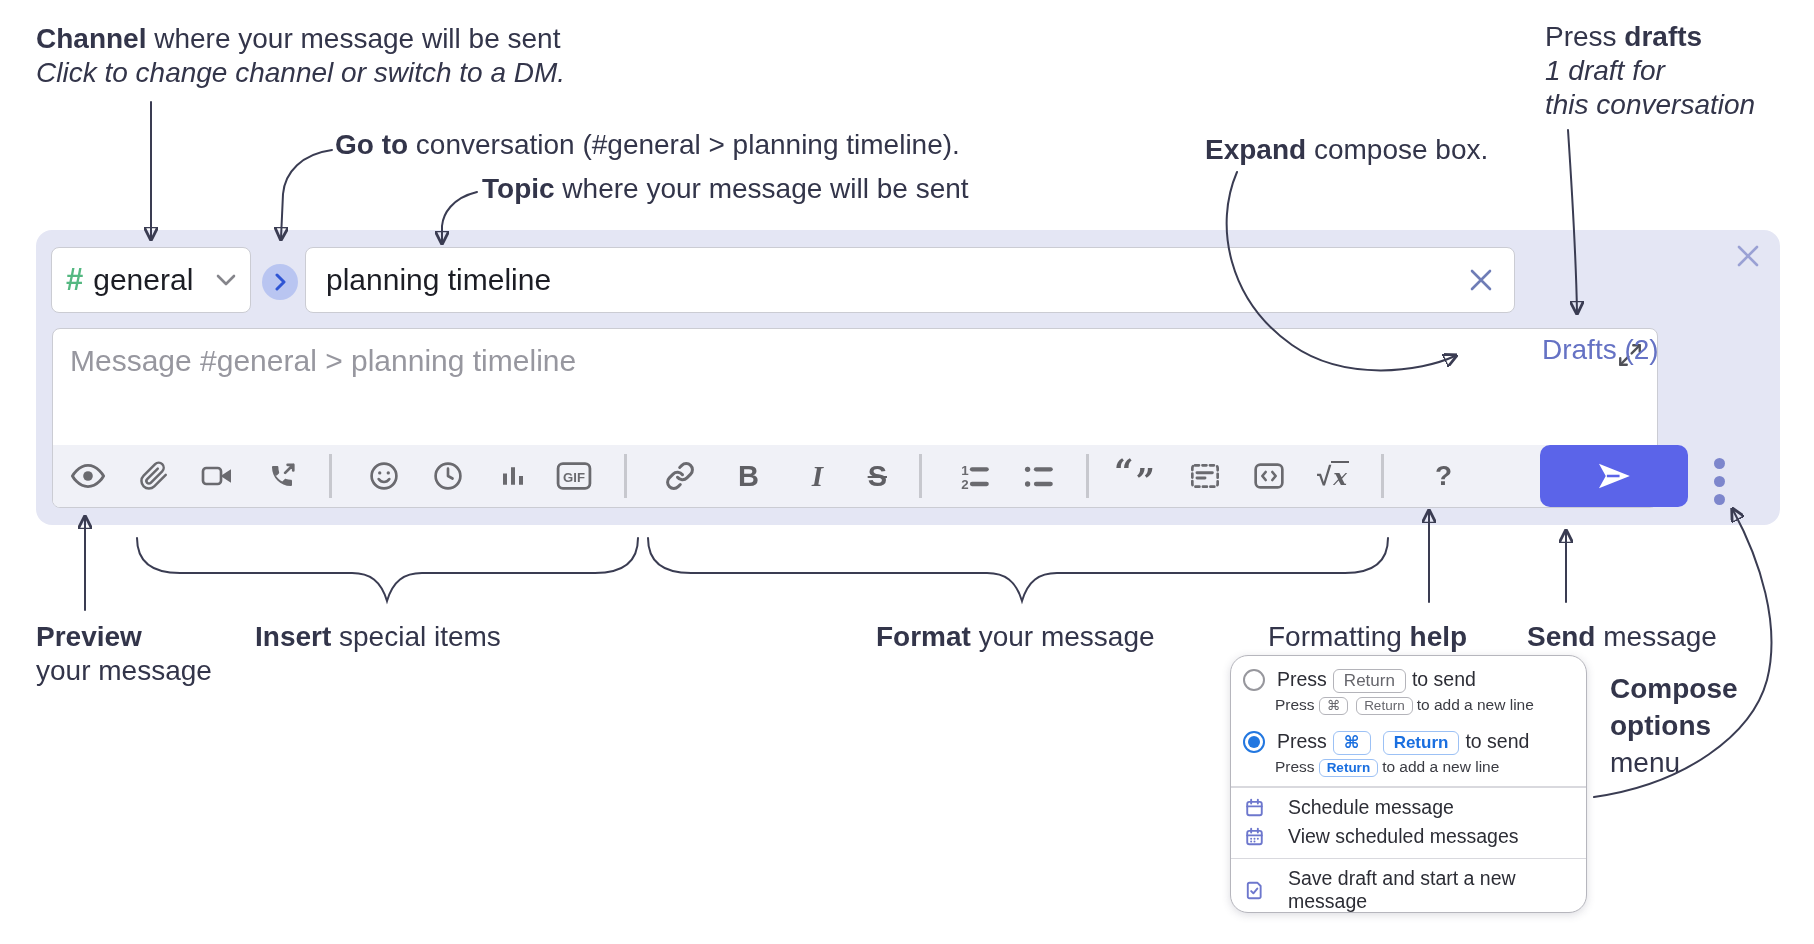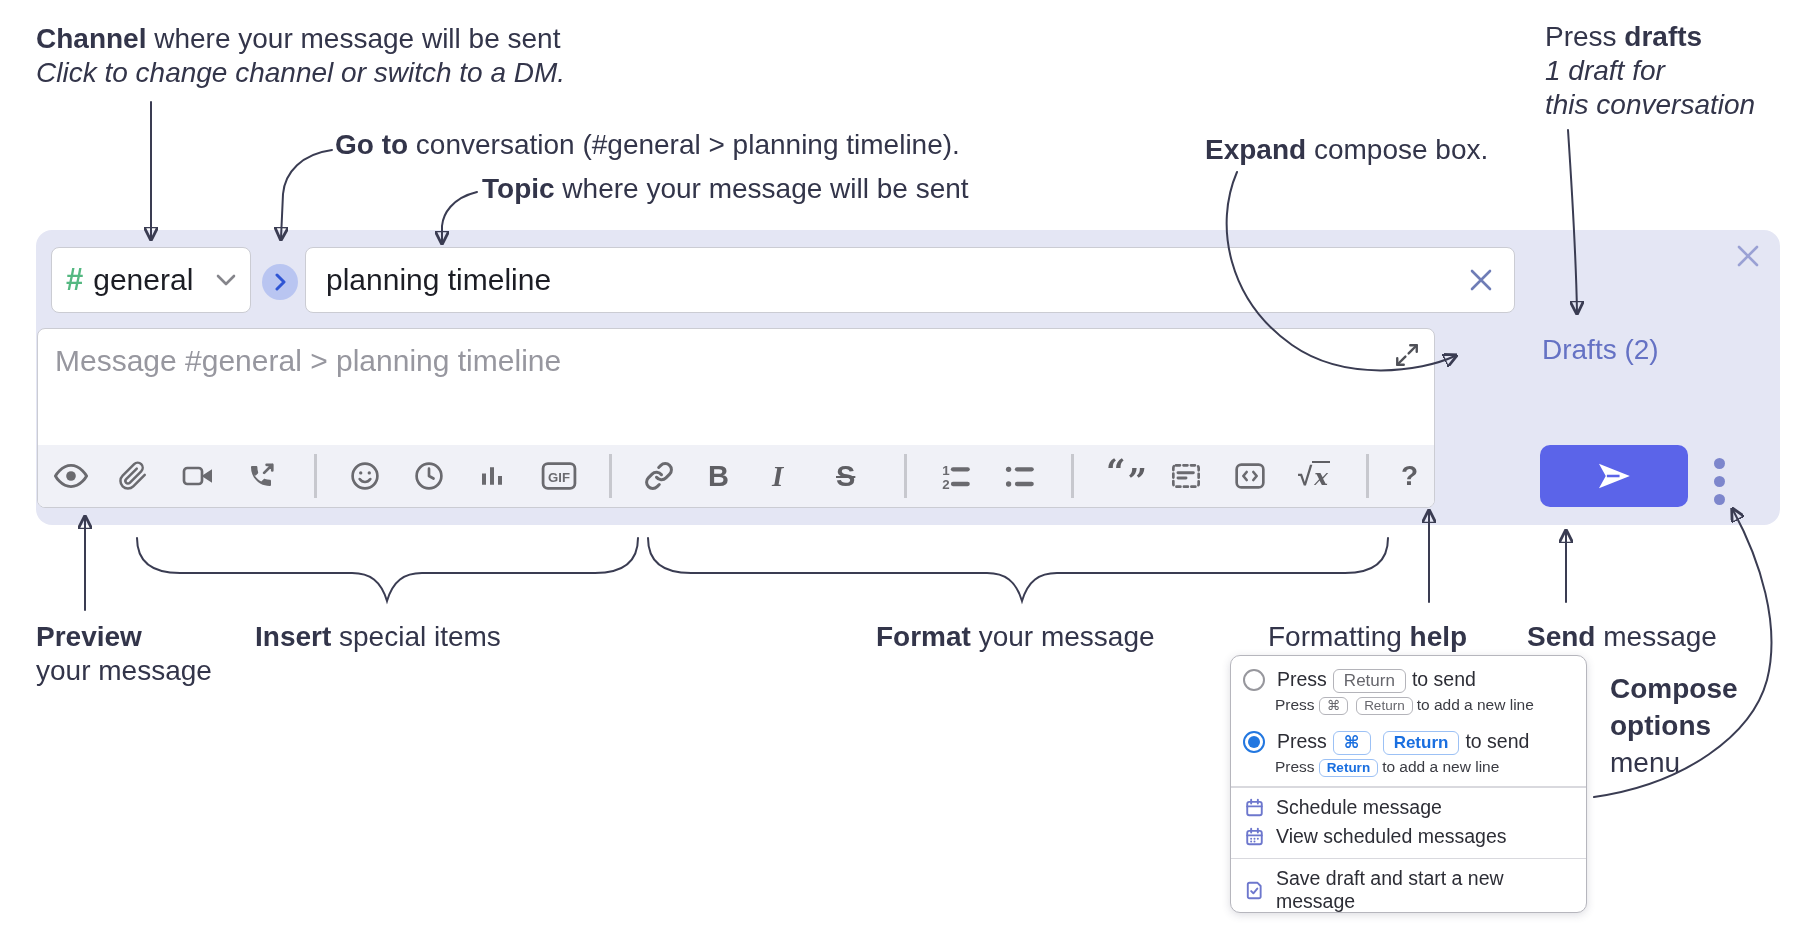--- a/index.html
+++ b/index.html
@@ -11,52 +11,52 @@
   
   .compose{position:absolute;left:36px;top:230px;width:1744px;height:295px;background:#e4e6f4;border-radius:16px;}
   .whitebox{background:#fff;border:1.5px solid #cbccd3;border-radius:8px;box-sizing:border-box;}
   .chan-btn{position:absolute;left:15px;top:17px;width:200px;height:66px;display:flex;align-items:center;gap:10px;padding:0 14px;cursor:pointer;}
   .hash{color:#54b881;font-size:31px;font-weight:700;}
   .chan-name{font-size:30px;color:#1c1d24;}
   .chev{margin-left:auto;}
   .jump{position:absolute;left:226px;top:34px;width:36px;height:36px;border-radius:50%;background:#b9c5f1;border:none;display:flex;align-items:center;justify-content:center;cursor:pointer;padding:0;}
   .topic{position:absolute;left:269px;top:17px;width:1210px;height:66px;display:flex;align-items:center;padding:16px 20px;}
   .topic-text{font-size:30px;color:#1c1d24;flex:1;}
-  .msg-box{position:absolute;left:1px;top:98px;width:1398px;height:180px;overflow:hidden;}
+  .msg-box{position:absolute;left:16px;top:98px;width:1606px;height:180px;overflow:hidden;}
   .ph{position:absolute;left:17px;top:15px;font-size:30px;color:#97979f;}
   .expand-ic{position:absolute;right:14px;top:13px;cursor:pointer;}
   .toolbar{position:absolute;left:0;bottom:0;width:100%;height:62px;background:#f0f1f7;display:flex;align-items:center;gap:28px;padding-left:16px;box-sizing:border-box;}
-  .tb{width:36px;height:36px;display:flex;align-items:center;justify-content:flex-start;flex:0 0 auto;cursor:pointer;background:none;border:none;padding:0;}
+  .tb{width:36px;height:36px;display:flex;align-items:center;justify-content:flex-end;flex:0 0 auto;cursor:pointer;background:none;border:none;padding:0;}
   .tb svg{stroke:#6a6a6f;stroke-width:2;fill:none;stroke-linecap:round;stroke-linejoin:round;}
   .tdiv{width:3px;height:44px;background:#c7c8ce;flex:0 0 auto;margin:0 4px;}
   .tletter{font-size:29px;font-weight:700;color:#5f5f64;}
   .tletter.i{font-style:italic;font-family:"Liberation Serif","DejaVu Serif",serif;font-weight:600;}
   .tletter.s{text-decoration:line-through;font-weight:600;}
   .tq{font-family:"DejaVu Serif",serif;font-weight:900;color:#5f5f64;font-size:34px;letter-spacing:2px;}
   .tq .q2{vertical-align:-10px;}
   .sqrtwrap{color:#5f5f64;font-size:26px;font-weight:600;display:flex;align-items:flex-start;}
   .sqrtwrap .mvar{font-family:"DejaVu Serif",serif;font-style:italic;border-top:2.5px solid #5f5f64;padding:0 2px;font-size:23px;}
   .thelp{font-size:28px;font-weight:600;color:#5f5f64;}
   .drafts{position:absolute;left:1506px;top:104px;font-size:28px;color:#6572c4;cursor:pointer;text-decoration:none;}
   .send{position:absolute;left:1504px;top:215px;width:148px;height:62px;background:#5b64e9;border:none;border-radius:10px;display:flex;align-items:center;justify-content:center;cursor:pointer;}
   .more{position:absolute;left:1678px;top:228px;width:12px;display:flex;flex-direction:column;gap:7px;cursor:pointer;}
   .more i{width:11px;height:11px;border-radius:50%;background:#7d86cc;}
   .close-x{position:absolute;left:1698px;top:12px;cursor:pointer;}
   
-  .menu{position:absolute;left:1230px;top:655px;width:357px;height:258px;background:#fff;border:1.5px solid #b6b6bd;border-radius:10px;box-shadow:0 2px 8px rgba(60,60,90,.18);box-sizing:border-box;font-size:19.5px;color:#2c2d35;}
+  .menu{position:absolute;left:1230px;top:655px;width:357px;height:258px;background:#fff;border:1.5px solid #b6b6bd;border-radius:18px;box-shadow:0 2px 8px rgba(60,60,90,.18);box-sizing:border-box;font-size:19.5px;color:#2c2d35;}
   .mopt{display:flex;align-items:center;gap:12px;margin:12px 14px 0 12px;}
   .radio{width:18px;height:18px;border:2px solid #97979d;border-radius:50%;flex:0 0 auto;position:relative;background:#fff;}
   .radio.sel{border-color:#2277e0;}
   .radio.sel::after{content:"";position:absolute;inset:3px;border-radius:50%;background:#2277e0;}
   kbd{font-family:"Liberation Sans","DejaVu Sans",sans-serif;border:1.5px solid #b4b4ba;border-radius:6px;padding:1px 10px 2px;font-size:17px;color:#66666c;background:#fff;margin:0 6px;}
   kbd.sm{font-size:13.5px;padding:0 7px 1px;margin:0 4px;}
   kbd.blue{border-color:#9cc1f5;color:#1a6fe0;font-weight:700;}
   .msub{font-size:15.5px;color:#3a3b42;margin:5px 14px 0 44px;}
   .mdiv{height:1.5px;background:#d9d9de;margin:10px 0 8px;}
-  .mitem{display:flex;align-items:center;gap:12px;margin:6px 14px 6px 14px;cursor:pointer;}
+  .mitem{display:flex;align-items:center;gap:24px;margin:6px 14px 6px 14px;cursor:pointer;}
   .mitem svg{stroke:#6d77cd;stroke-width:1.7;fill:none;stroke-linecap:round;stroke-linejoin:round;flex:0 0 auto;}
   
   .overlay{position:absolute;left:0;top:0;pointer-events:none;z-index:40;}
   .overlay path{stroke:#3a3c52;stroke-width:2;fill:none;stroke-linecap:round;}
 </style>
 </head>
 <body>
 
 <div class="canvas">
 

